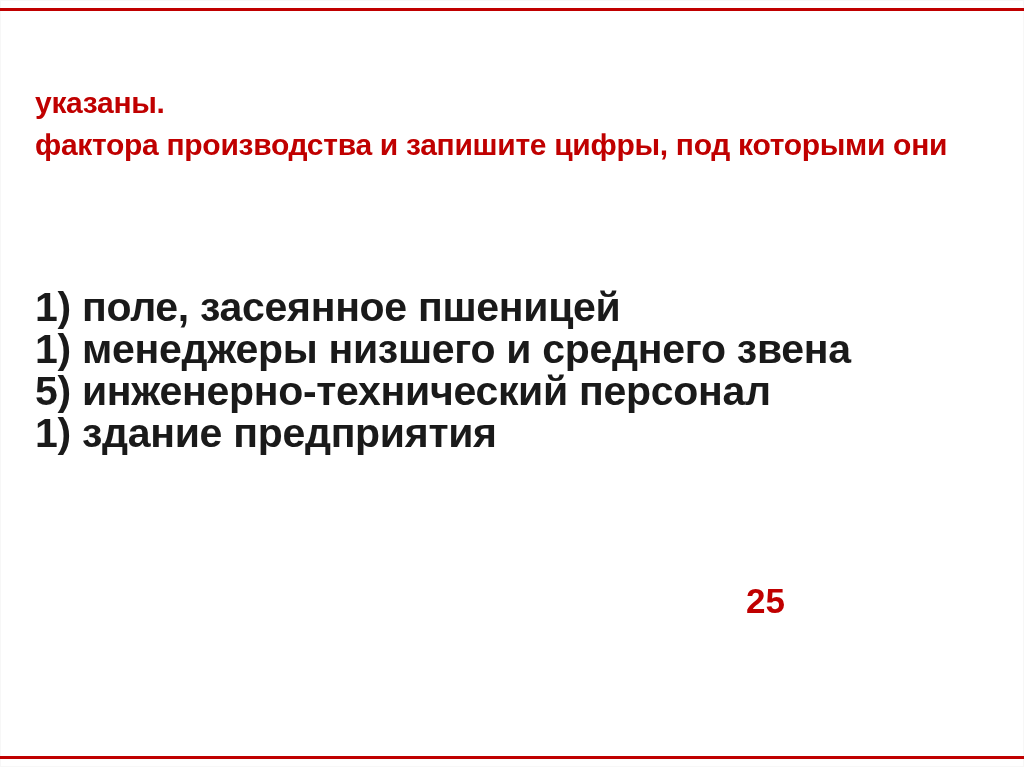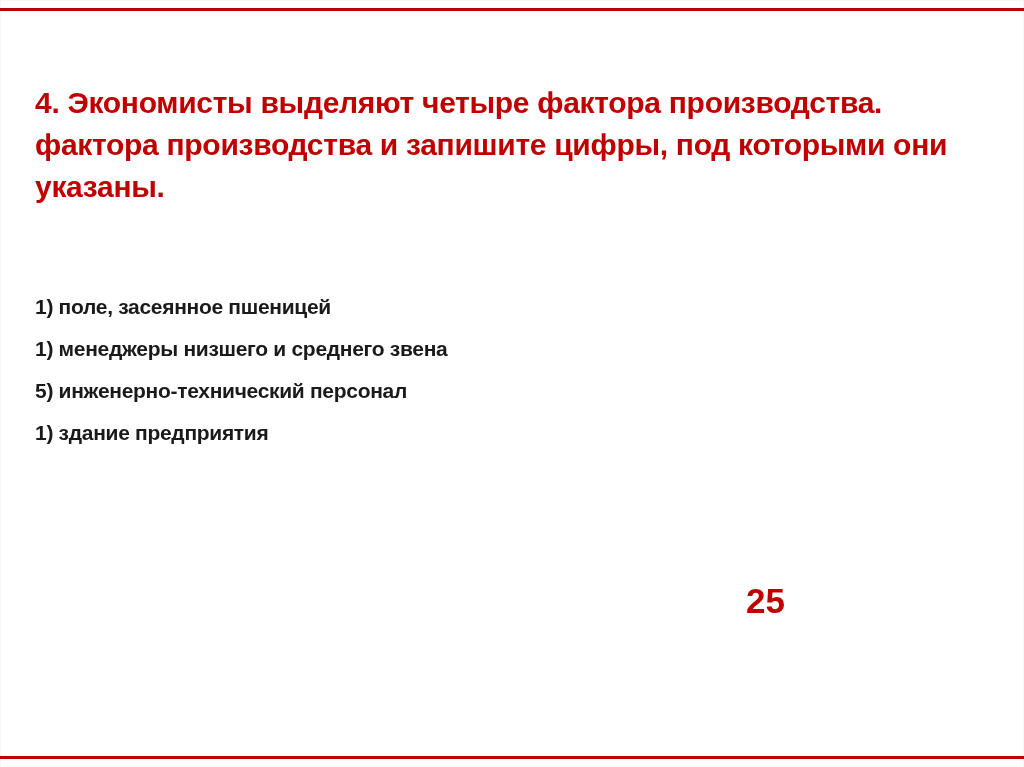--- a/index.html
+++ b/index.html
@@ -36,21 +36,21 @@
     font-weight: bold;
     line-height: 42px;
     letter-spacing: -0.3px;
     white-space: nowrap;
   }
   .options {
     position: absolute;
     left: 35px; top: 286px;
     width: 960px;
     color: var(--ink);
-    font-size: 21px;
+    font-size: 41px;
     font-weight: bold;
     line-height: 42px;
     letter-spacing: -0.3px;
     white-space: nowrap;
   }
   .page-number {
     position: absolute;
     left: 746px; top: 580px;
     color: var(--accent);
     font-size: 35px;
@@ -59,23 +59,22 @@
   }
 </style>
 </head>
 <body>
 
 <div class="slide">
 
   <div class="rule rule-top"></div>
 
   <div class="question">
-      <div class="q-line">4. Экономисты выделяют четыре фактора производства.</div>
+      <div class="q-line">указаны.</div>
       <div class="q-line">фактора производства и запишите цифры, под которыми они</div>
-      <div class="q-line">указаны.</div>
     </div>
 
   <div class="options">
       <div class="option">1) поле, засеянное пшеницей</div>
       <div class="option">1) менеджеры низшего и среднего звена</div>
       <div class="option">5) инженерно-технический персонал</div>
       <div class="option">1) здание предприятия</div>
     </div>
 
   <div class="page-number">25</div>

